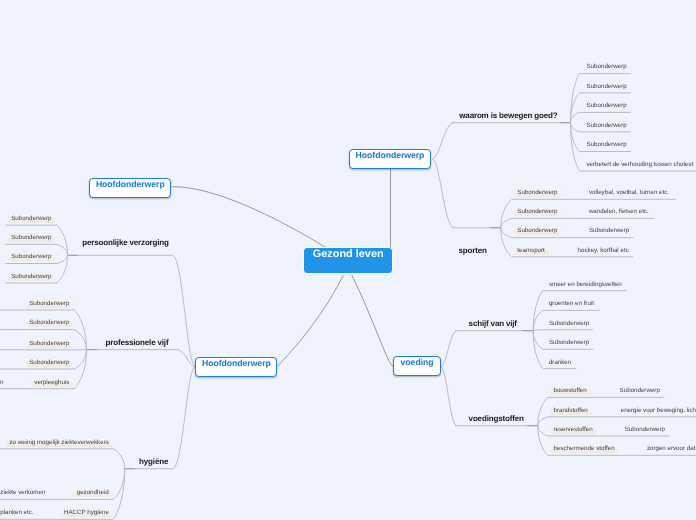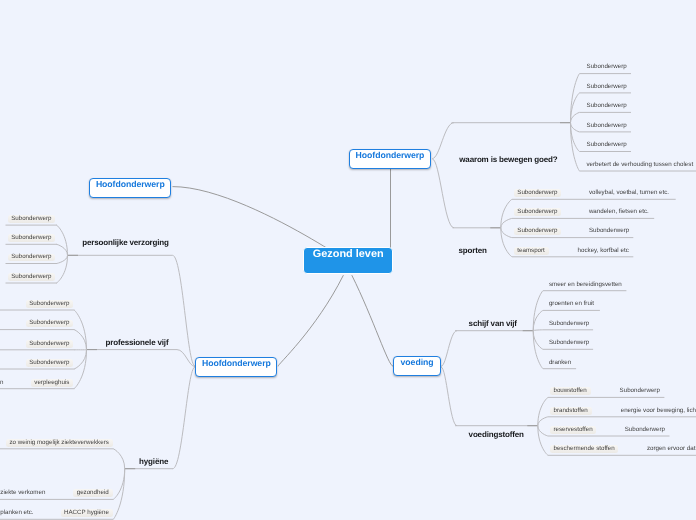--- a/index.html
+++ b/index.html
@@ -121,24 +121,24 @@
     </div>
   <div class="node main" style="left:393.3px;top:356.1px;width:47.5px;height:20.3px;">
       <span>voeding</span>
     </div>
   <div class="node main" style="left:89.2px;top:178.1px;width:82.2px;height:20.3px;">
       <span>Hoofdonderwerp</span>
     </div>
   <div class="node main" style="left:195.2px;top:356.9px;width:82.3px;height:20.2px;">
       <span>Hoofdonderwerp</span>
     </div>
-  <div class="topic" style="left:459.3px;top:111.7px;margin-top:44px;"><span>waarom is bewegen goed?</span></div>
+  <div class="topic" style="left:459.3px;top:111.7px;"><span>waarom is bewegen goed?</span></div>
   <div class="topic" style="left:458.5px;top:213px;margin-top:34px;"><span>sporten</span></div>
   <div class="topic" style="left:468.6px;top:319.7px;"><span>schijf van vijf</span></div>
-  <div class="topic" style="left:468.6px;top:414.7px;margin-top:16px;"><span>voedingstoffen</span></div>
+  <div class="topic" style="left:468.6px;top:414.7px;"><span>voedingstoffen</span></div>
   <div class="topic" style="right:527.2px;top:239px;"><span>persoonlijke verzorging</span></div>
   <div class="topic" style="right:527.6px;top:338.6px;"><span>professionele vijf</span></div>
   <div class="topic" style="right:527.8px;top:457.7px;text-align:right;"><span>hygiëne</span></div>
   <div class="leaf" style="left:586.5px;top:64.4px;">Subonderwerp</div>
   <div class="leaf" style="left:586.5px;top:83.7px;">Subonderwerp</div>
   <div class="leaf" style="left:586.5px;top:103.2px;">Subonderwerp</div>
   <div class="leaf" style="left:586.5px;top:122.7px;">Subonderwerp</div>
   <div class="leaf" style="left:586.5px;top:142.3px;">Subonderwerp</div>
   <div class="leaf" style="left:586.5px;top:161.8px;">verbetert de verhouding tussen cholest</div>
   <div class="leaf hl" style="left:513.9px;top:190.1px;">Subonderwerp</div>

